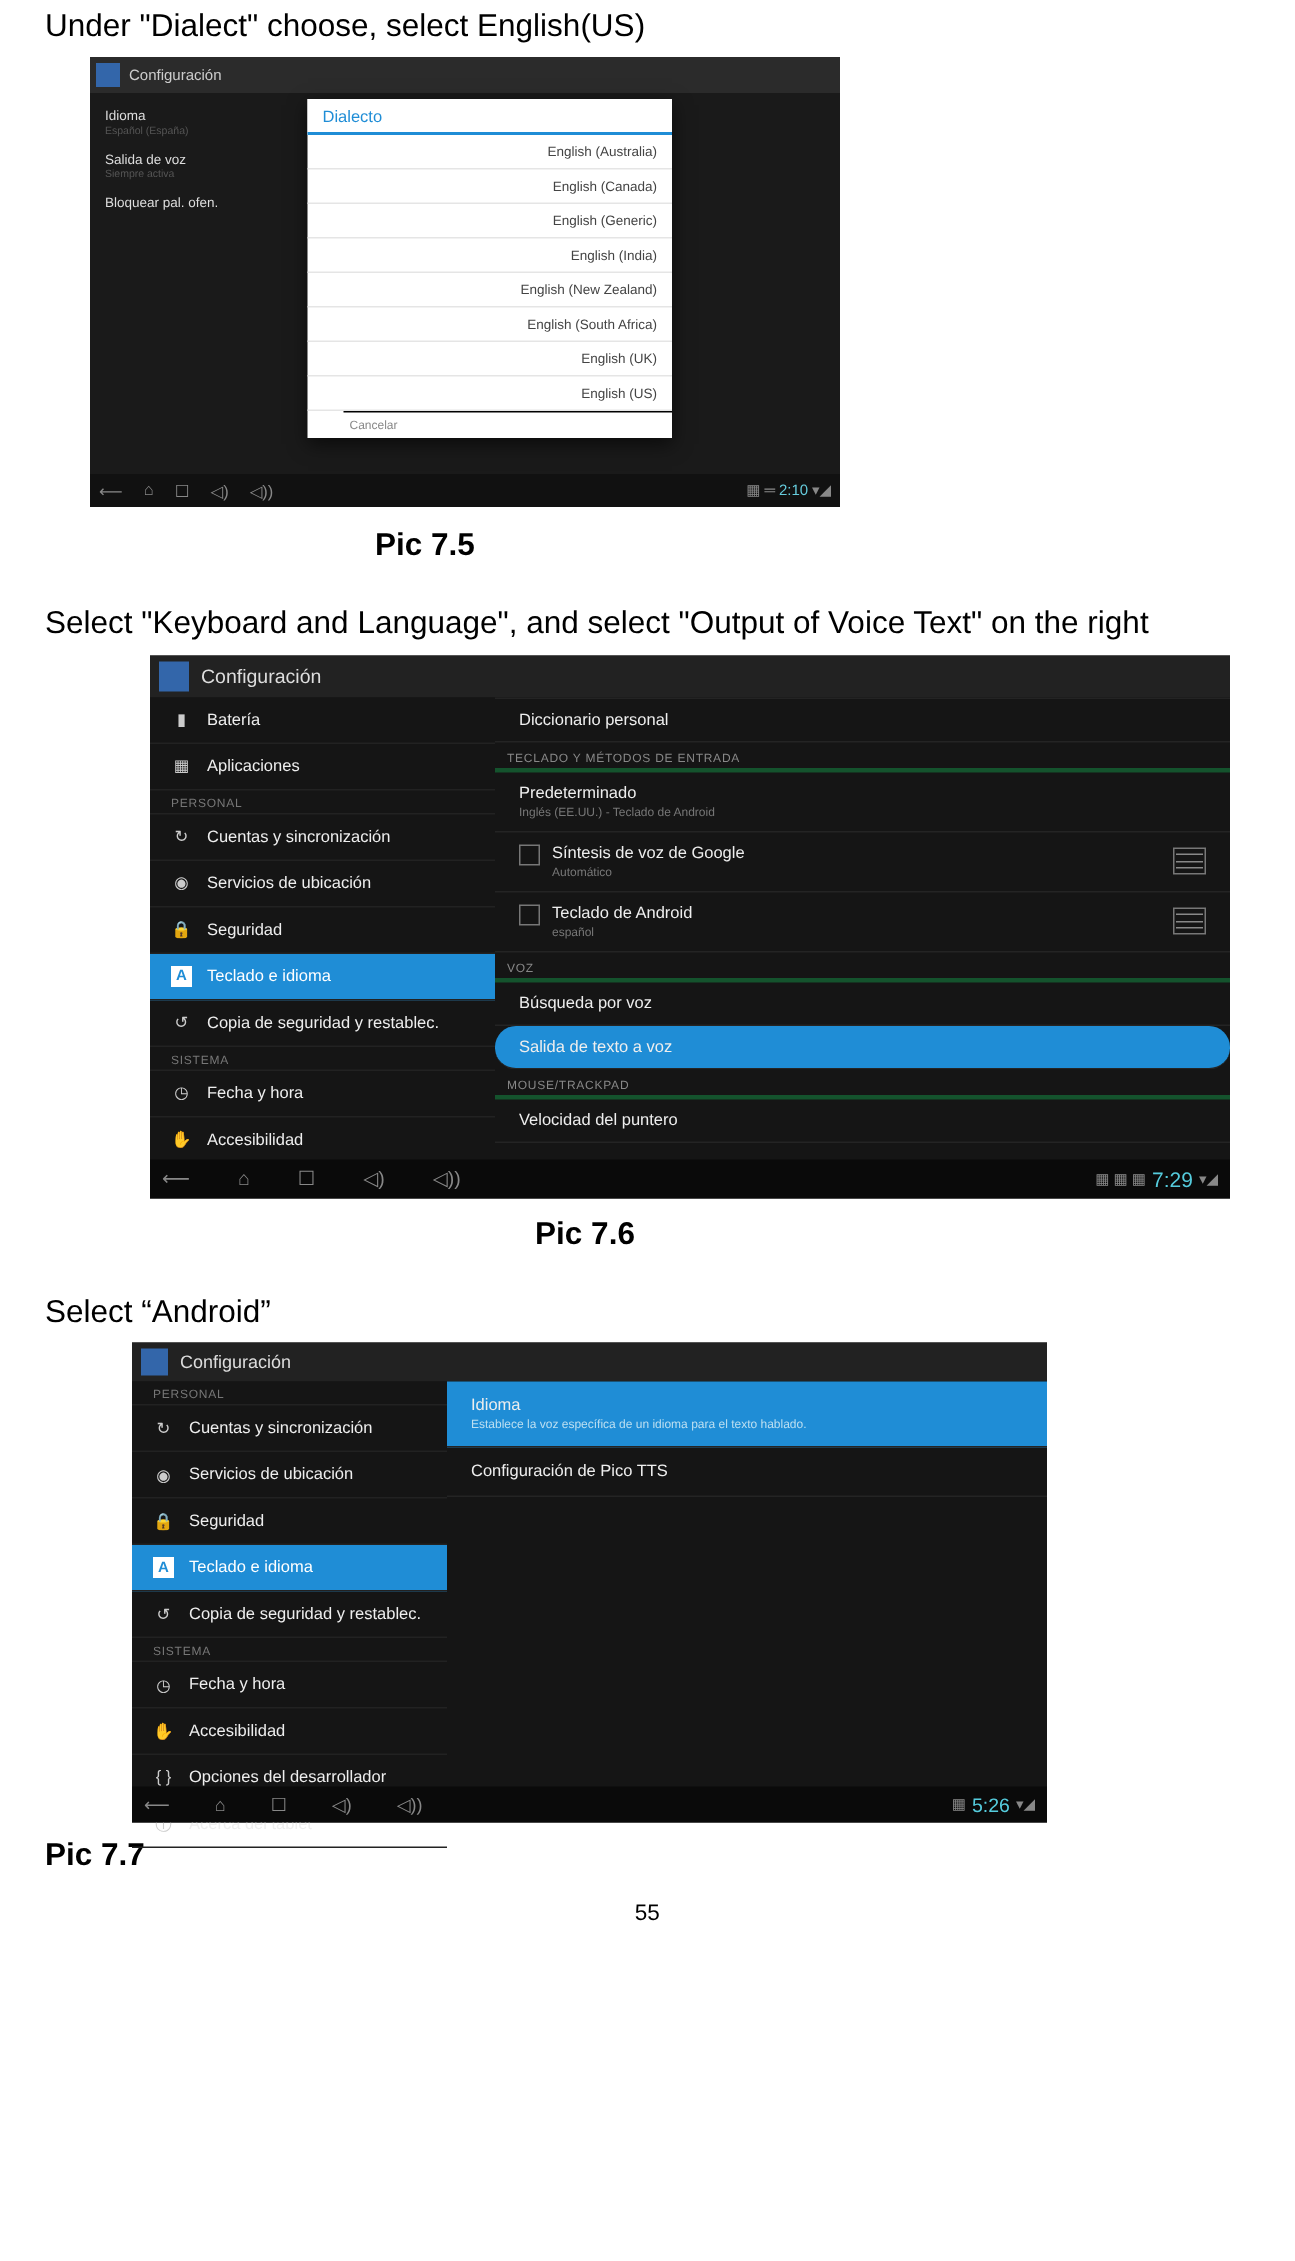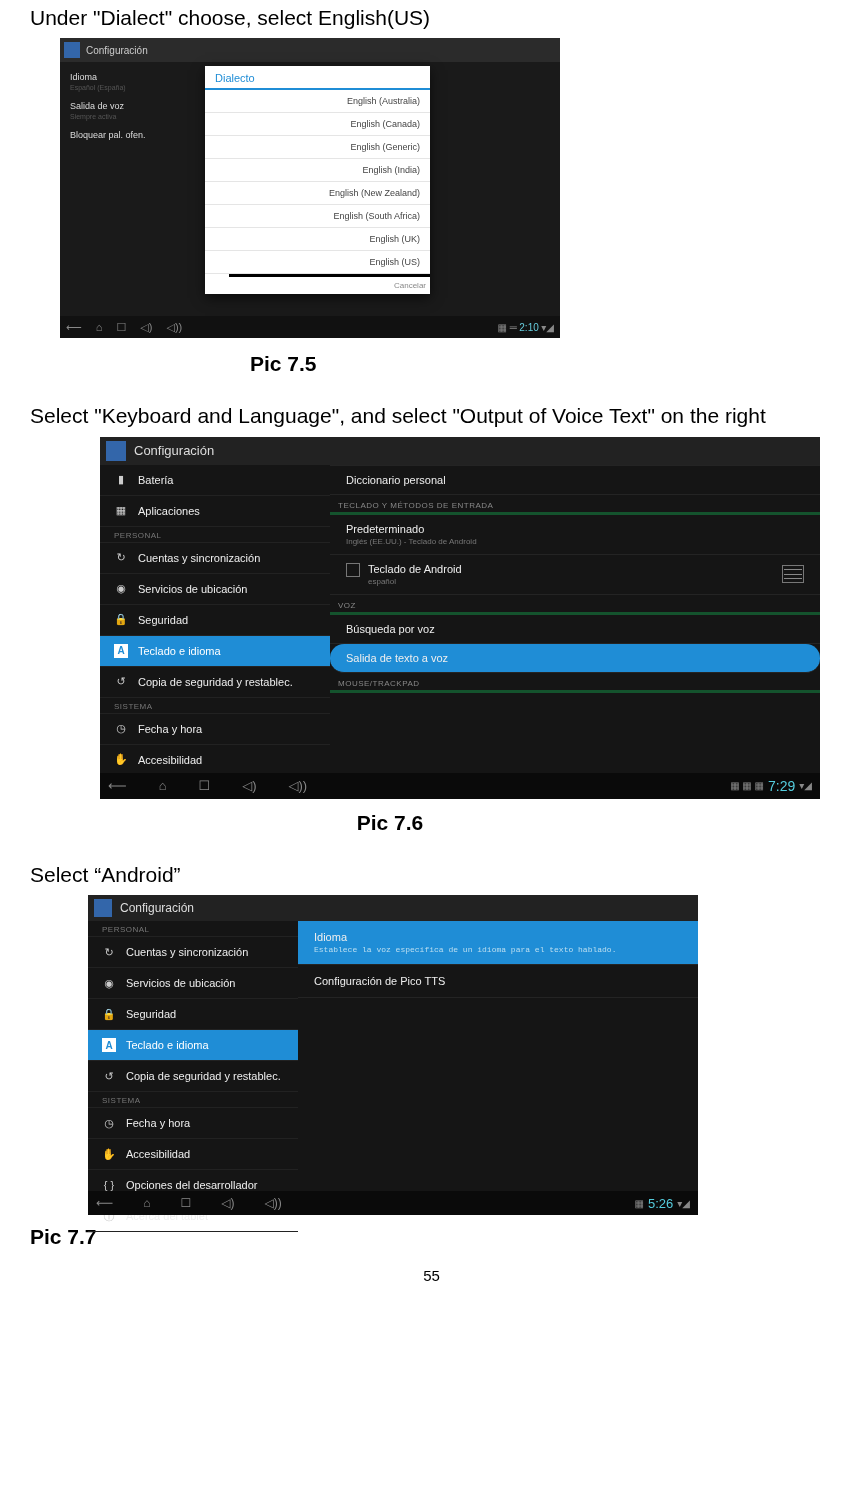--- a/index.html
+++ b/index.html
@@ -63,44 +63,44 @@
   }
   .shot1-left {
     position:absolute; left:10px; top:10px; width:120px; color:#bbb;
     font-size:8px;
   }
   .shot1-left .lbl { color:#ddd; margin-bottom:10px; font-size:9px;}
   .shot1-left .sub { color:#555; font-size:7px; margin-top:-8px; margin-bottom:10px;}
   .dialog {
     position:absolute;
     left:145px; top:4px;
-    width:225px;
+    width:243px;
     background:#fff;
     box-shadow:0 4px 12px rgba(0,0,0,.6);
   }
   .dialog-title {
     background:#fff;
     color:#1f8dd6;
     font-size:11px;
     padding:6px 10px 4px;
     border-bottom:2px solid #1f8dd6;
   }
   .dialog-item {
     font-size:9px;
     color:#444;
     padding:6px 10px;
     border-bottom:1px solid #e5e5e5;
     text-align:right;
   }
   .dialog-footer {
-    text-align:right;
+    text-align:left;
     font-size:8px;
     color:#888;
     padding:4px;
-    border-top:3px solid #000000;
+    border-top:1px solid #000000;
     margin-left:24px;
   }
   .navbar {
     position:absolute; bottom:0; left:0; right:0;
     height:22px; background:#111;
     display:flex; align-items:center; justify-content:space-between;
     padding:0 6px; font-size:9px; color:#5bb;
   }
   .nav-left { display:flex; gap:14px; color:#888;}
   .nav-left span { font-size:11px;}
@@ -188,21 +188,21 @@
   .shot3-panes {
     position:absolute; top:26px; left:0; right:0; bottom:24px; display:flex;
   }
   .shot3 .leftpane { width:210px;}
   .shot3 .rightpane { flex:1;}
   .rrow3 {
     padding:10px 16px; color:#eee; font-size:11px;
     border-bottom:1px solid #242424;
   }
   .rrow3.sel { background:#1f8dd6;}
-  .rrow3 .rsub { color:#bcdff1; font-size:8px; display:block; margin-top:2px;font-family:Liberation Mono, monospace;}
+  .rrow3 .rsub { color:#bcdff1; font-size:8px; display:block; margin-top:2px;}
   .shot3-nav {
     position:absolute; bottom:0; left:0; right:0; height:24px;
     background:#0a0a0a; display:flex; align-items:center; justify-content:space-between;
     padding:0 8px;
   }
   .shot3-nav .nav-left span { color:#888; font-size:12px; margin-right:16px;}
   .shot3-nav .right { color:#5cd; font-size:13px; display:flex; align-items:center; gap:4px;}
 </style>
 </head>
 <body>
@@ -313,38 +313,55 @@
         <div class="rrow">
           <span class="txtcol">
             <span>Predeterminado</span>
             <span class="rsub">Inglés (EE.UU.) - Teclado de Android</span>
           </span>
         </div>
         <div class="rrow">
           <span class="leftcol">
             <span class="chk"></span>
             <span class="txtcol">
+              <span>Síntesis de voz de Google</span>
+              <span class="rsub">Automático</span>
+            </span>
+          </span>
+          <span class="sliders">
+              <span></span>
+              <span></span>
+              <span></span>
+            </span>
+        </div>
+        <div class="rrow">
+          <span class="leftcol">
+            <span class="chk"></span>
+            <span class="txtcol">
               <span>Teclado de Android</span>
               <span class="rsub">español</span>
             </span>
           </span>
           <span class="sliders">
               <span></span>
               <span></span>
               <span></span>
             </span>
         </div>
         <div class="rhead">VOZ</div>
         <div class="rrow">
           <span>Búsqueda por voz</span>
         </div>
         <div class="rrow sel">
           <span>Salida de texto a voz</span>
         </div>
         <div class="rhead">MOUSE/TRACKPAD</div>
+        <div class="rrow">
+          <span>Velocidad del puntero</span>
+        </div>
       </div>
     </div>
     <div class="shot2-nav">
       <div class="nav-left">
         <span>⟵</span>
         <span>⌂</span>
         <span>☐</span>
         <span>◁)</span>
         <span>◁))</span>
       </div>

